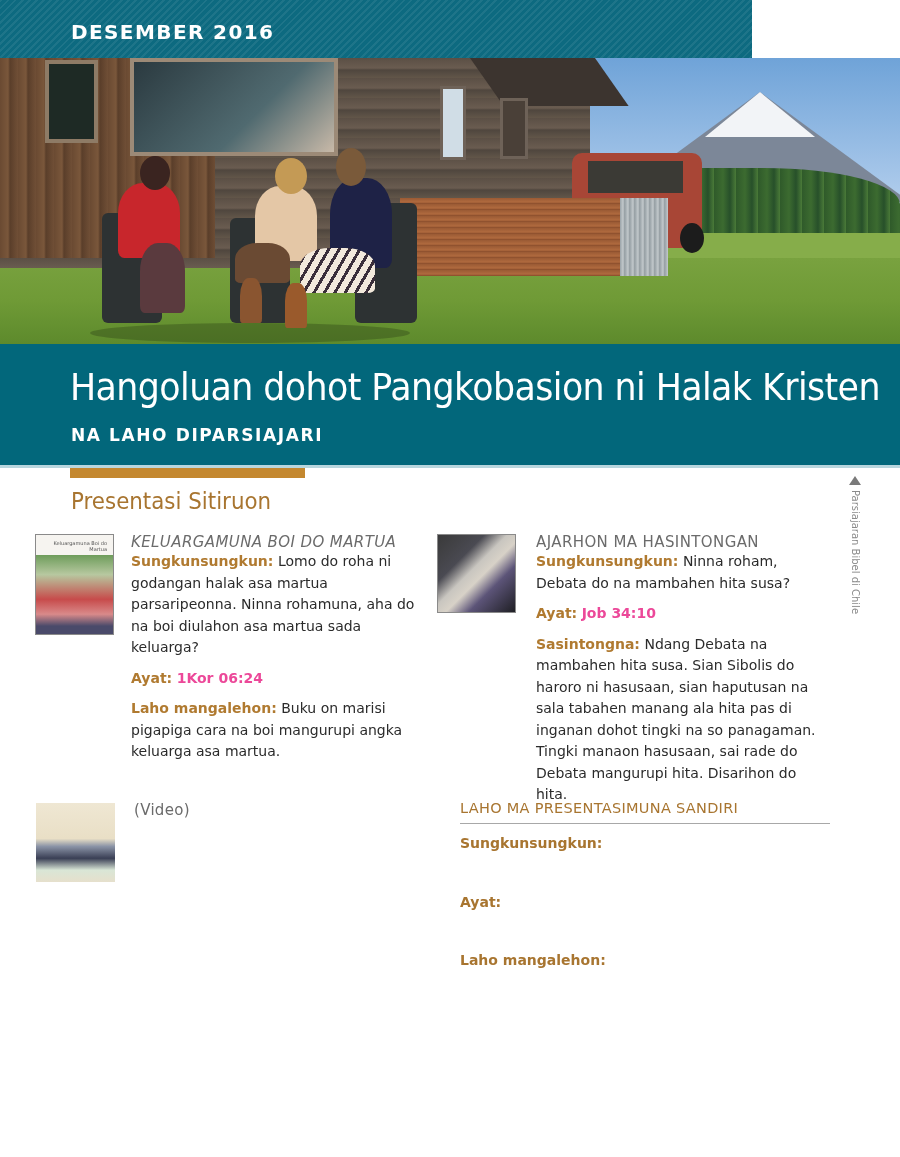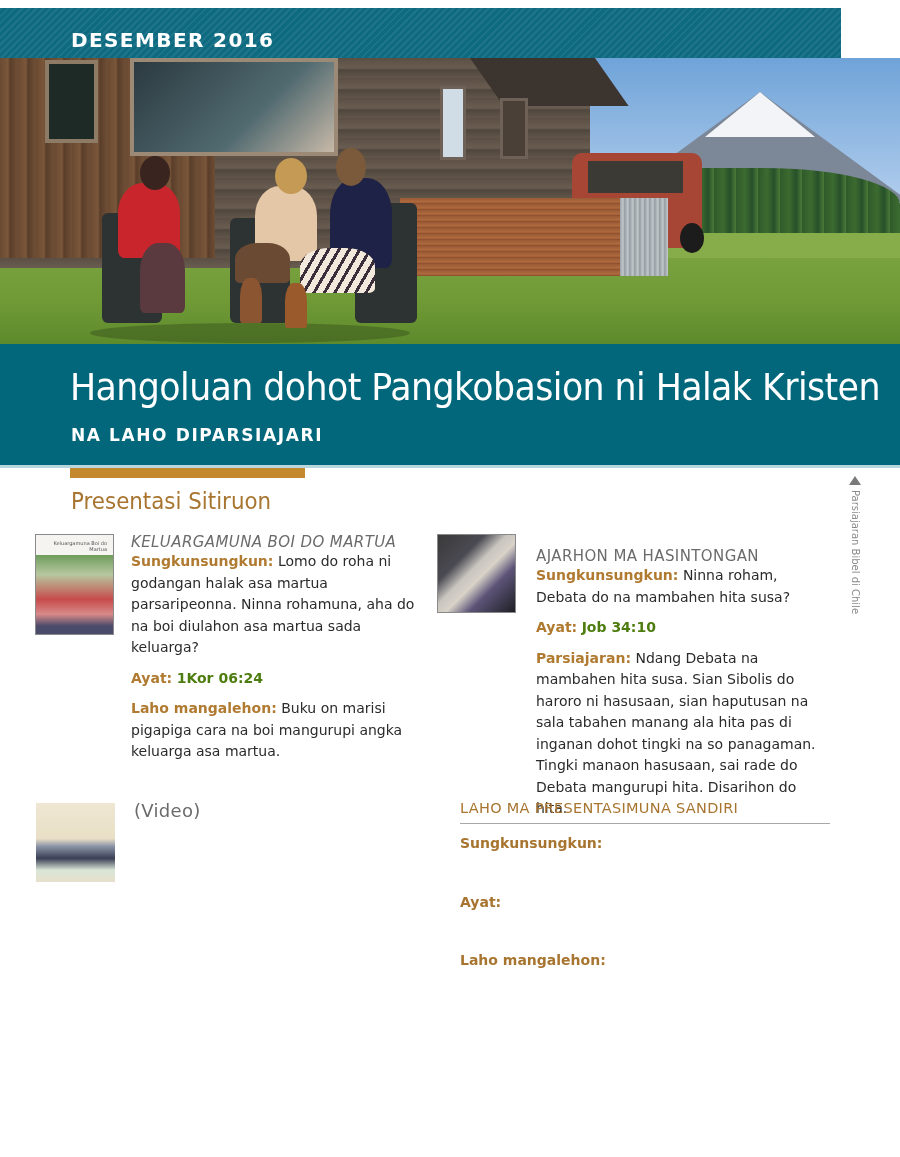--- a/index.html
+++ b/index.html
@@ -3,21 +3,21 @@
 <meta charset="utf-8">
 <style>
   html, body { margin: 0; padding: 0; }
   body {
     width: 900px; height: 1157px; position: relative; overflow: hidden;
     background: #ffffff;
     font-family: "DejaVu Sans", sans-serif;
     color: #2b2b2b;
   }
   .topband {
-    position: absolute; left: 0; top: 8px; width: 841px; height: 58px;
+    position: absolute; left: 0; top: 0; width: 752px; height: 58px;
     background-color: #0d6a80;
     background-image: repeating-linear-gradient(135deg, rgba(255,255,255,0.07) 0px, rgba(255,255,255,0.07) 2px, rgba(0,0,0,0) 2px, rgba(0,0,0,0) 5px);
   }
   .topband .date {
     position: absolute; left: 71px; top: 20px;
     color: #ffffff; font-weight: bold; font-size: 20px; letter-spacing: 1.4px;
   }
   
   .hero {
     position: absolute; left: 0; top: 58px; width: 900px; height: 286px; overflow: hidden;
@@ -86,24 +86,24 @@
     font-size: 10px; color: #8a8a8a; white-space: nowrap;
   }
   .thumb { position: absolute; border: 1px solid #8a8a8a; box-sizing: border-box; overflow: hidden; }
   .thumb.book { background: linear-gradient(180deg,#f6f4f0 0%,#f6f4f0 20%,#6d9c5a 20%,#b7c8a0 40%,#c74b4b 65%,#d98a8a 80%,#4a4a6a 92%); }
   .thumb.book .bt { position:absolute; right:6px; top:5px; font-size:5px; color:#555; text-align:right; line-height:6px; }
   .thumb.bible { background: linear-gradient(135deg,#3a3a3a 0%,#4a4a52 30%,#c9c6c0 45%,#d8d2c8 55%,#5c5478 70%,#1f1f24 100%); }
   .thumb.video { border: none; background: linear-gradient(180deg,#efe7d3 0%,#e9dfc6 45%,#8a93a6 55%,#3a3f55 70%,#d9e6d6 85%,#e6e0cc 100%); }
   .block { position: absolute; font-size: 14px; line-height: 21.5px; color: #2b2b2b; }
   .block .htitle { color: #6b6b6b; font-style: italic; font-weight: normal; font-size: 15px; letter-spacing: 0.4px; line-height: 18px; }
   .block .htitle.upright { font-style: normal; }
-  .block .hsub { color: #6b6b6b; font-size: 18px; line-height: 17px; letter-spacing: 0.3px; }
+  .block .hsub { color: #6b6b6b; font-size: 15px; line-height: 17px; letter-spacing: 0.3px; }
   .block p { margin: 0 0 9px 0; }
   .lbl { color: #b07a30; font-weight: bold; }
-  .ref { font-weight: bold; color: #4d7c0f; }
+  .ref { font-weight: bold; color: #ec4899; }
   .own-head {
     position: absolute; left: 460px; top: 800px; width: 370px;
     color: #a87530; font-size: 14.5px; letter-spacing: 0.3px; padding-bottom: 7px;
     border-bottom: 1px solid #a8a8a8;
   }
   .own-lbl { position: absolute; left: 460px; color: #a87530; font-weight: bold; font-size: 14px; }
 </style>
 </head>
 <body>
 
@@ -166,25 +166,25 @@
   <div class="bt">Keluargamuna Boi do Martua</div>
 </div>
 <div class="block" style="left:131px;top:533px;width:300px;">
   <div class="htitle">KELUARGAMUNA BOI DO MARTUA</div>
   <p><span class="lbl">Sungkunsungkun:</span> <span>Lomo do roha ni godangan halak asa martua parsaripeonna. Ninna rohamuna, aha do na boi diulahon asa martua sada keluarga?</span></p>
   <p><span class="lbl">Ayat:</span> <span class="ref">1Kor 06:24</span></p>
   <p><span class="lbl">Laho mangalehon:</span> <span>Buku on marisi pigapiga cara na boi mangurupi angka keluarga asa martua.</span></p>
 </div>
 
 <div class="thumb bible" style="left:437px;top:534px;width:79px;height:79px;"></div>
-<div class="block" style="left:536px;top:547px;width:295px;">
+<div class="block" style="left:536px;top:533px;width:295px;">
   <div class="htitle upright">AJARHON MA HASINTONGAN</div>
   <p><span class="lbl">Sungkunsungkun:</span> <span>Ninna roham, Debata do na mambahen hita susa?</span></p>
   <p><span class="lbl">Ayat:</span> <span class="ref">Job 34:10</span></p>
-  <p><span class="lbl">Parsiajaran:</span> <span>Ndang Debata na mambahen hita susa. Sian Sibolis do haroro ni hasusaan, sian haputusan na sala tabahen manang ala hita pas di inganan dohot tingki na so panagaman. Tingki manaon hasusaan, sai rade do Debata mangurupi hita. Disarihon do hita.</span></p>
+  <p><span class="lbl">Sasintongna:</span> <span>Ndang Debata na mambahen hita susa. Sian Sibolis do haroro ni hasusaan, sian haputusan na sala tabahen manang ala hita pas di inganan dohot tingki na so panagaman. Tingki manaon hasusaan, sai rade do Debata mangurupi hita. Disarihon do hita.</span></p>
 </div>
 
 <div class="thumb video" style="left:36px;top:803px;width:79px;height:79px;"></div>
 <div class="block" style="left:134px;top:802px;width:292px;">
   <div class="hsub">(Video)</div>
 </div>
 
 <div class="own-head">LAHO MA PRESENTASIMUNA SANDIRI</div>
 <div class="own-lbl" style="top:835px;">Sungkunsungkun:</div>
 <div class="own-lbl" style="top:894px;">Ayat:</div>

